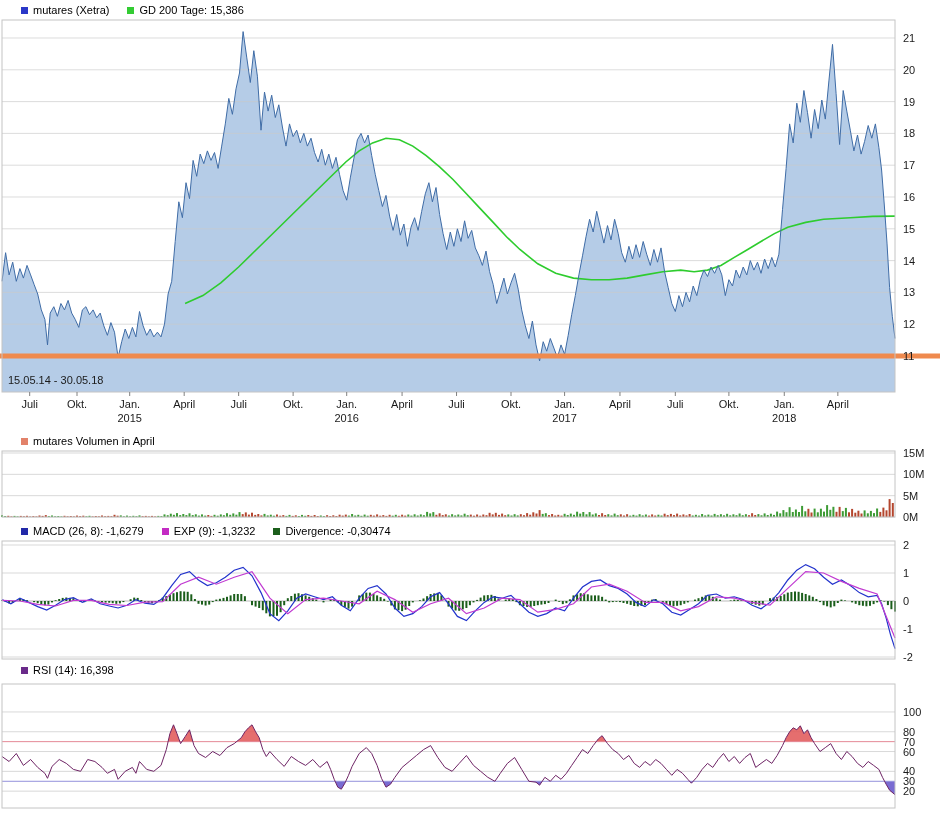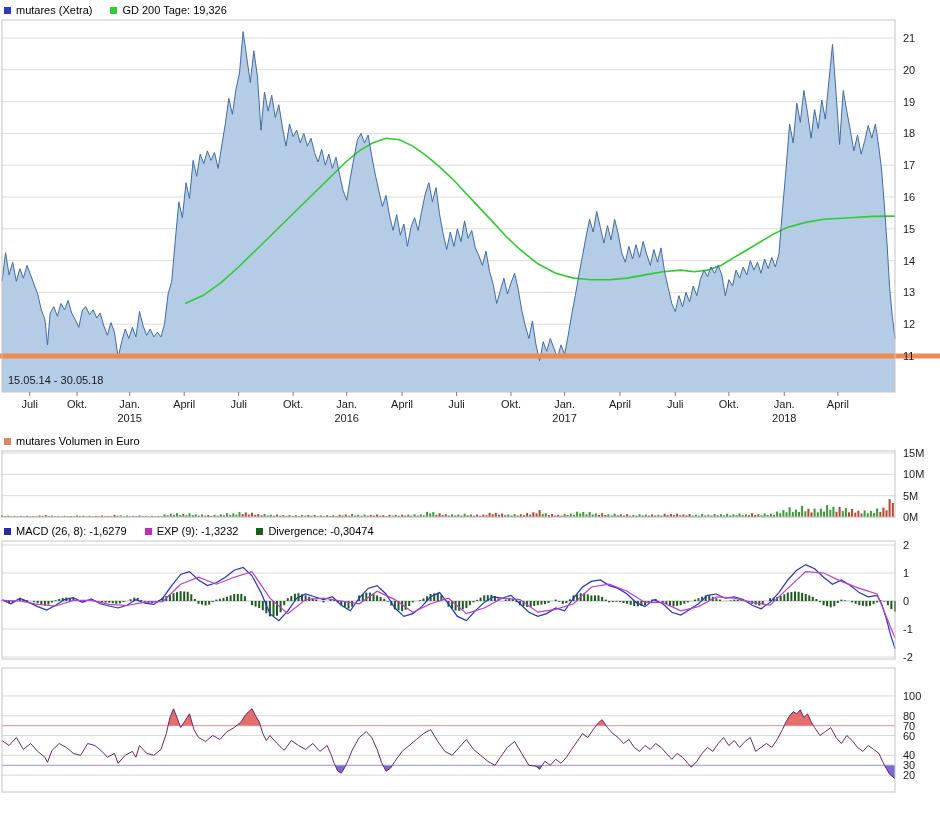--- a/index.html
+++ b/index.html
@@ -1,36 +1,36 @@
 <!DOCTYPE html>
 <html><head>
 <meta charset="utf-8">
 <style>
   html,body{margin:0;padding:0;background:#ffffff;}
   body{width:940px;height:814px;overflow:hidden;font-family:"Liberation Sans",sans-serif;}
-  .legend{display:flex;align-items:center;height:16px;padding-left:4px;gap:18px;font-size:11px;color:#000;}
+  .legend{display:flex;align-items:center;height:16px;padding-left:21px;gap:18px;font-size:11px;color:#000;}
   .legend .li{display:flex;align-items:center;gap:5px;white-space:nowrap;}
   .sw{width:7px;height:7px;display:inline-block;flex:0 0 auto;}
   #legend-price{margin-top:2px;}
   svg{display:block;}
   svg text{font-family:"Liberation Sans",sans-serif;fill:#1a1a1a;}
 </style>
 </head>
 <body>
 
 <div id="page">
 
   <div class="legend" id="legend-price">
     <div class="li">
       <span class="sw" style="background: rgb(43, 56, 200);"></span>
       <span>mutares (Xetra)</span>
     </div>
     <div class="li">
       <span class="sw" style="background: rgb(51, 204, 51);"></span>
-      <span>GD 200 Tage: 19,326</span>
+      <span>GD 200 Tage: 15,386</span>
     </div>
   </div>
   <svg id="svg-price" width="940" height="415">
       <path d="M2.0,263.3L5.6,234.7L9.1,256.9L12.7,244.2L16.3,263.3L19.9,250.6L23.4,260.1L27.0,247.4L30.6,256.9L34.1,266.5L37.7,276.0L41.3,291.9L44.9,301.4L47.5,326.9L50.2,295.1L53.8,288.7L57.4,298.3L60.9,285.5L64.5,291.9L68.1,282.4L71.7,295.1L75.2,301.4L78.8,309.4L82.4,291.9L85.9,288.7L89.5,296.7L93.1,291.9L96.7,299.8L100.2,295.1L103.8,307.8L107.4,317.3L110.9,304.6L114.5,314.2L118.1,339.6L121.7,323.7L125.2,311.0L128.8,320.5L132.4,309.4L135.9,318.9L139.5,293.5L143.1,307.8L146.7,317.3L150.2,311.0L153.8,318.9L157.4,314.2L161.0,318.9L164.5,306.2L168.1,276.0L171.7,263.3L175.2,223.5L178.8,183.8L182.4,199.7L186.0,164.7L189.5,180.6L193.1,142.4L196.7,158.3L200.2,136.1L203.8,145.6L207.4,132.9L211.0,142.4L214.5,134.5L218.1,150.4L221.7,128.1L225.3,105.9L228.8,80.4L232.4,96.3L236.0,70.9L239.5,55.0L243.1,13.6L246.7,39.1L250.3,64.5L253.8,32.7L257.4,58.2L261.0,112.2L264.5,74.1L268.1,93.1L271.7,77.2L275.3,99.5L278.8,86.8L282.4,109.0L286.0,128.1L289.5,105.9L293.1,118.6L296.7,112.2L300.3,124.9L303.8,115.4L307.4,128.1L311.0,120.2L314.5,134.5L318.1,144.0L321.7,131.3L325.3,147.2L328.8,136.1L332.4,150.4L336.0,139.3L339.6,156.7L343.1,172.6L346.7,182.2L350.3,159.9L353.8,140.8L357.4,121.8L361.0,115.4L364.6,124.9L368.1,117.0L371.7,137.7L375.3,156.7L378.8,172.6L382.4,188.5L386.0,177.4L389.6,198.1L393.1,212.4L396.7,196.5L400.3,217.2L403.9,206.0L407.4,228.3L411.0,209.2L414.6,199.7L418.1,212.4L421.7,193.3L425.3,175.8L428.9,164.7L432.4,183.8L436.0,169.5L439.6,196.5L443.1,215.6L446.7,231.5L450.3,214.0L453.9,228.3L457.4,210.8L461.0,223.5L464.6,202.8L468.1,220.3L471.7,212.4L475.3,229.9L478.9,237.8L482.4,247.4L486.0,233.1L489.6,253.7L493.2,266.5L496.7,285.5L500.3,272.8L503.9,260.1L507.4,276.0L511.0,264.9L514.6,255.3L518.2,271.2L521.7,291.9L525.3,307.8L528.9,320.5L532.4,303.0L536.0,326.9L539.6,342.8L543.2,323.7L546.7,333.2L550.3,320.5L553.9,330.1L557.4,339.6L561.0,326.9L564.6,336.4L568.2,317.3L571.7,296.7L575.3,277.6L578.9,256.9L582.5,237.8L586.0,218.8L589.6,201.3L593.2,214.0L596.7,193.3L600.3,209.2L603.9,225.1L607.5,207.6L611.0,221.9L614.6,201.3L618.2,215.6L621.7,234.7L625.3,244.2L628.9,228.3L632.5,241.0L636.0,226.7L639.6,239.4L643.2,223.5L646.7,236.2L650.3,247.4L653.9,231.5L657.5,244.2L661.0,229.9L664.6,253.7L668.2,269.6L671.8,285.5L675.3,293.5L678.9,277.6L682.5,288.7L686.0,274.4L689.6,283.9L693.2,268.0L696.8,277.6L700.3,261.7L703.9,252.1L707.5,258.5L711.0,249.0L714.6,255.3L718.2,247.4L721.8,256.9L725.3,277.6L728.9,261.7L732.5,268.0L736.0,252.1L739.6,260.1L743.2,249.0L746.8,256.9L750.3,242.6L753.9,252.1L757.5,244.2L761.0,255.3L764.6,241.0L768.2,250.6L771.8,239.4L775.3,249.0L778.9,236.2L782.5,191.7L786.1,150.4L789.6,105.9L793.2,124.9L796.8,85.2L800.3,104.3L803.9,72.5L807.5,94.7L811.1,120.2L814.6,91.5L818.2,110.6L821.8,82.0L825.3,101.1L828.9,62.9L832.5,26.4L836.1,75.7L839.6,126.5L843.2,72.5L846.8,93.1L850.3,112.2L853.9,132.9L857.5,117.0L861.1,136.1L864.6,123.4L868.2,107.5L871.8,120.2L875.4,105.9L878.9,129.7L881.6,152.0L884.3,187.0L887.0,225.1L889.6,269.6L892.3,298.3L895.0,320.5L895,374L2,374Z" fill="#adc6e4" fill-opacity="0.9" stroke="none"></path>
       <line x1="2" x2="895" y1="20" y2="20" stroke="#c9c9c9" stroke-opacity="0.65" stroke-width="1"></line>
       <line x1="2" x2="895" y1="51.8" y2="51.8" stroke="#c9c9c9" stroke-opacity="0.65" stroke-width="1"></line>
       <line x1="2" x2="895" y1="83.6" y2="83.6" stroke="#c9c9c9" stroke-opacity="0.65" stroke-width="1"></line>
       <line x1="2" x2="895" y1="115.4" y2="115.4" stroke="#c9c9c9" stroke-opacity="0.65" stroke-width="1"></line>
       <line x1="2" x2="895" y1="147.2" y2="147.2" stroke="#c9c9c9" stroke-opacity="0.65" stroke-width="1"></line>
       <line x1="2" x2="895" y1="179" y2="179" stroke="#c9c9c9" stroke-opacity="0.65" stroke-width="1"></line>
@@ -89,21 +89,21 @@
       <text x="784.268" y="390" font-size="11" text-anchor="middle">Jan.</text>
       <text x="784.268" y="404" font-size="11" text-anchor="middle">2018</text>
       <line x1="837.8480000000001" x2="837.8480000000001" y1="374" y2="378" stroke="#808080"></line>
       <text x="837.8480000000001" y="390" font-size="11" text-anchor="middle">April</text>
       <text x="8" y="366" font-size="11" fill="#b4b4b4">15.05.14 - 30.05.18</text>
     </svg>
 
   <div class="legend">
     <div class="li">
       <span class="sw" style="background: rgb(226, 130, 106);"></span>
-      <span>mutares Volumen in Euro</span>
+      <span>mutares Volumen in April</span>
     </div>
   </div>
   <svg id="svg-volume" width="940" height="74">
       <line x1="2" x2="895" y1="4" y2="4" stroke="#d9d9d9"></line>
       <line x1="2" x2="895" y1="25.333333333333336" y2="25.333333333333336" stroke="#d9d9d9"></line>
       <line x1="2" x2="895" y1="46.66666666666667" y2="46.66666666666667" stroke="#d9d9d9"></line>
       <line x1="2" x2="895" y1="68" y2="68" stroke="#d9d9d9"></line>
       <rect x="1.0" y="66.1" width="2" height="1.9" fill="#3d9b35"></rect>
       <rect x="4.1" y="67.1" width="2" height="0.9" fill="#3d9b35"></rect>
       <rect x="7.3" y="66.8" width="2" height="1.2" fill="#b4462e"></rect>
@@ -653,20 +653,26 @@
       <path d="M2.0,60.6L10.9,64.8L19.9,59.2L28.8,63.4L37.7,67.6L46.7,71.0L55.6,66.2L64.5,60.6L73.4,58.6L82.4,63.4L91.3,59.8L100.2,64.8L109.2,67.0L118.1,69.0L127.0,66.2L135.9,60.6L144.9,64.2L153.8,65.4L162.7,59.2L171.7,46.6L180.6,35.4L189.5,32.6L198.5,41.0L207.4,46.6L216.3,43.8L225.3,38.2L234.2,31.2L243.1,28.4L252.0,36.8L261.0,53.6L269.9,74.6L278.8,81.6L287.8,71.8L296.7,59.2L305.6,55.0L314.5,57.8L323.5,60.6L332.4,57.8L341.3,66.2L350.3,71.8L359.2,59.2L368.1,49.4L377.1,46.6L386.0,55.0L394.9,69.0L403.9,77.4L412.8,74.6L421.7,67.6L430.6,57.8L439.6,53.6L448.5,64.8L457.4,77.4L466.4,81.6L475.3,71.8L484.2,63.4L493.2,57.8L502.1,59.2L511.0,56.4L519.9,64.8L528.9,73.2L537.8,77.4L546.7,74.6L555.7,69.0L564.6,71.8L573.5,59.2L582.5,48.0L591.4,42.4L600.3,41.0L609.2,46.6L618.2,49.4L627.1,55.0L636.0,63.4L645.0,67.6L653.9,60.6L662.8,64.8L671.8,73.2L680.7,76.0L689.6,70.4L698.5,64.8L707.5,56.4L716.4,55.0L725.3,59.2L734.3,57.8L743.2,60.6L752.1,66.2L761.0,69.8L770.0,63.4L778.9,53.6L787.8,41.0L796.8,31.2L805.7,25.6L814.6,29.8L823.6,38.2L832.5,45.2L841.4,41.0L850.3,46.6L859.3,53.6L868.2,57.8L877.1,56.4L881.6,64.8L886.1,78.8L890.5,95.6L895.0,109.6" fill="none" stroke="#2233cc" stroke-width="1.2"></path>
       <path d="M2.0,61.4L19.9,62.0L37.7,65.4L55.6,67.0L73.4,61.4L91.3,61.4L109.2,65.4L127.0,66.5L144.9,63.1L162.7,62.6L180.6,45.2L198.5,38.2L216.3,45.2L234.2,38.2L252.0,32.6L269.9,59.2L287.8,74.6L305.6,60.6L323.5,59.2L341.3,62.0L359.2,64.8L377.1,52.2L394.9,60.6L412.8,73.2L430.6,64.8L448.5,59.2L466.4,74.6L484.2,69.0L502.1,59.2L519.9,60.6L537.8,73.2L555.7,70.4L573.5,64.8L591.4,48.0L609.2,45.2L627.1,52.2L645.0,63.4L662.8,63.4L680.7,71.8L698.5,67.6L716.4,57.8L734.3,59.2L752.1,63.4L770.0,66.2L787.8,49.4L805.7,32.6L823.6,34.0L841.4,42.4L859.3,49.4L877.1,55.0L895.0,99.0" fill="none" stroke="#c13ad1" stroke-width="1.2"></path>
       <rect x="2" y="2" width="893" height="118" fill="none" stroke="#c4c4c4"></rect>
       <text x="903" y="10" font-size="11">2</text>
       <text x="903" y="38" font-size="11">1</text>
       <text x="903" y="66" font-size="11">0</text>
       <text x="903" y="94" font-size="11">-1</text>
       <text x="903" y="122" font-size="11">-2</text>
     </svg>
 
+  <div class="legend">
+    <div class="li">
+      <span class="sw" style="background: rgb(106, 42, 138);"></span>
+      <span>RSI (14): 16,398</span>
+    </div>
+  </div>
   <svg id="svg-rsi" width="940" height="136">
       <line x1="2" x2="895" y1="33.95" y2="33.95" stroke="#d9d9d9"></line>
       <line x1="2" x2="895" y1="53.75" y2="53.75" stroke="#d9d9d9"></line>
       <line x1="2" x2="895" y1="73.55" y2="73.55" stroke="#d9d9d9"></line>
       <line x1="2" x2="895" y1="93.35" y2="93.35" stroke="#d9d9d9"></line>
       <line x1="2" x2="895" y1="113.15" y2="113.15" stroke="#d9d9d9"></line>
       <defs>
         <clipPath id="clip-over">
           <rect x="2" y="6" width="893" height="57.650000000000006"></rect>
         </clipPath>

